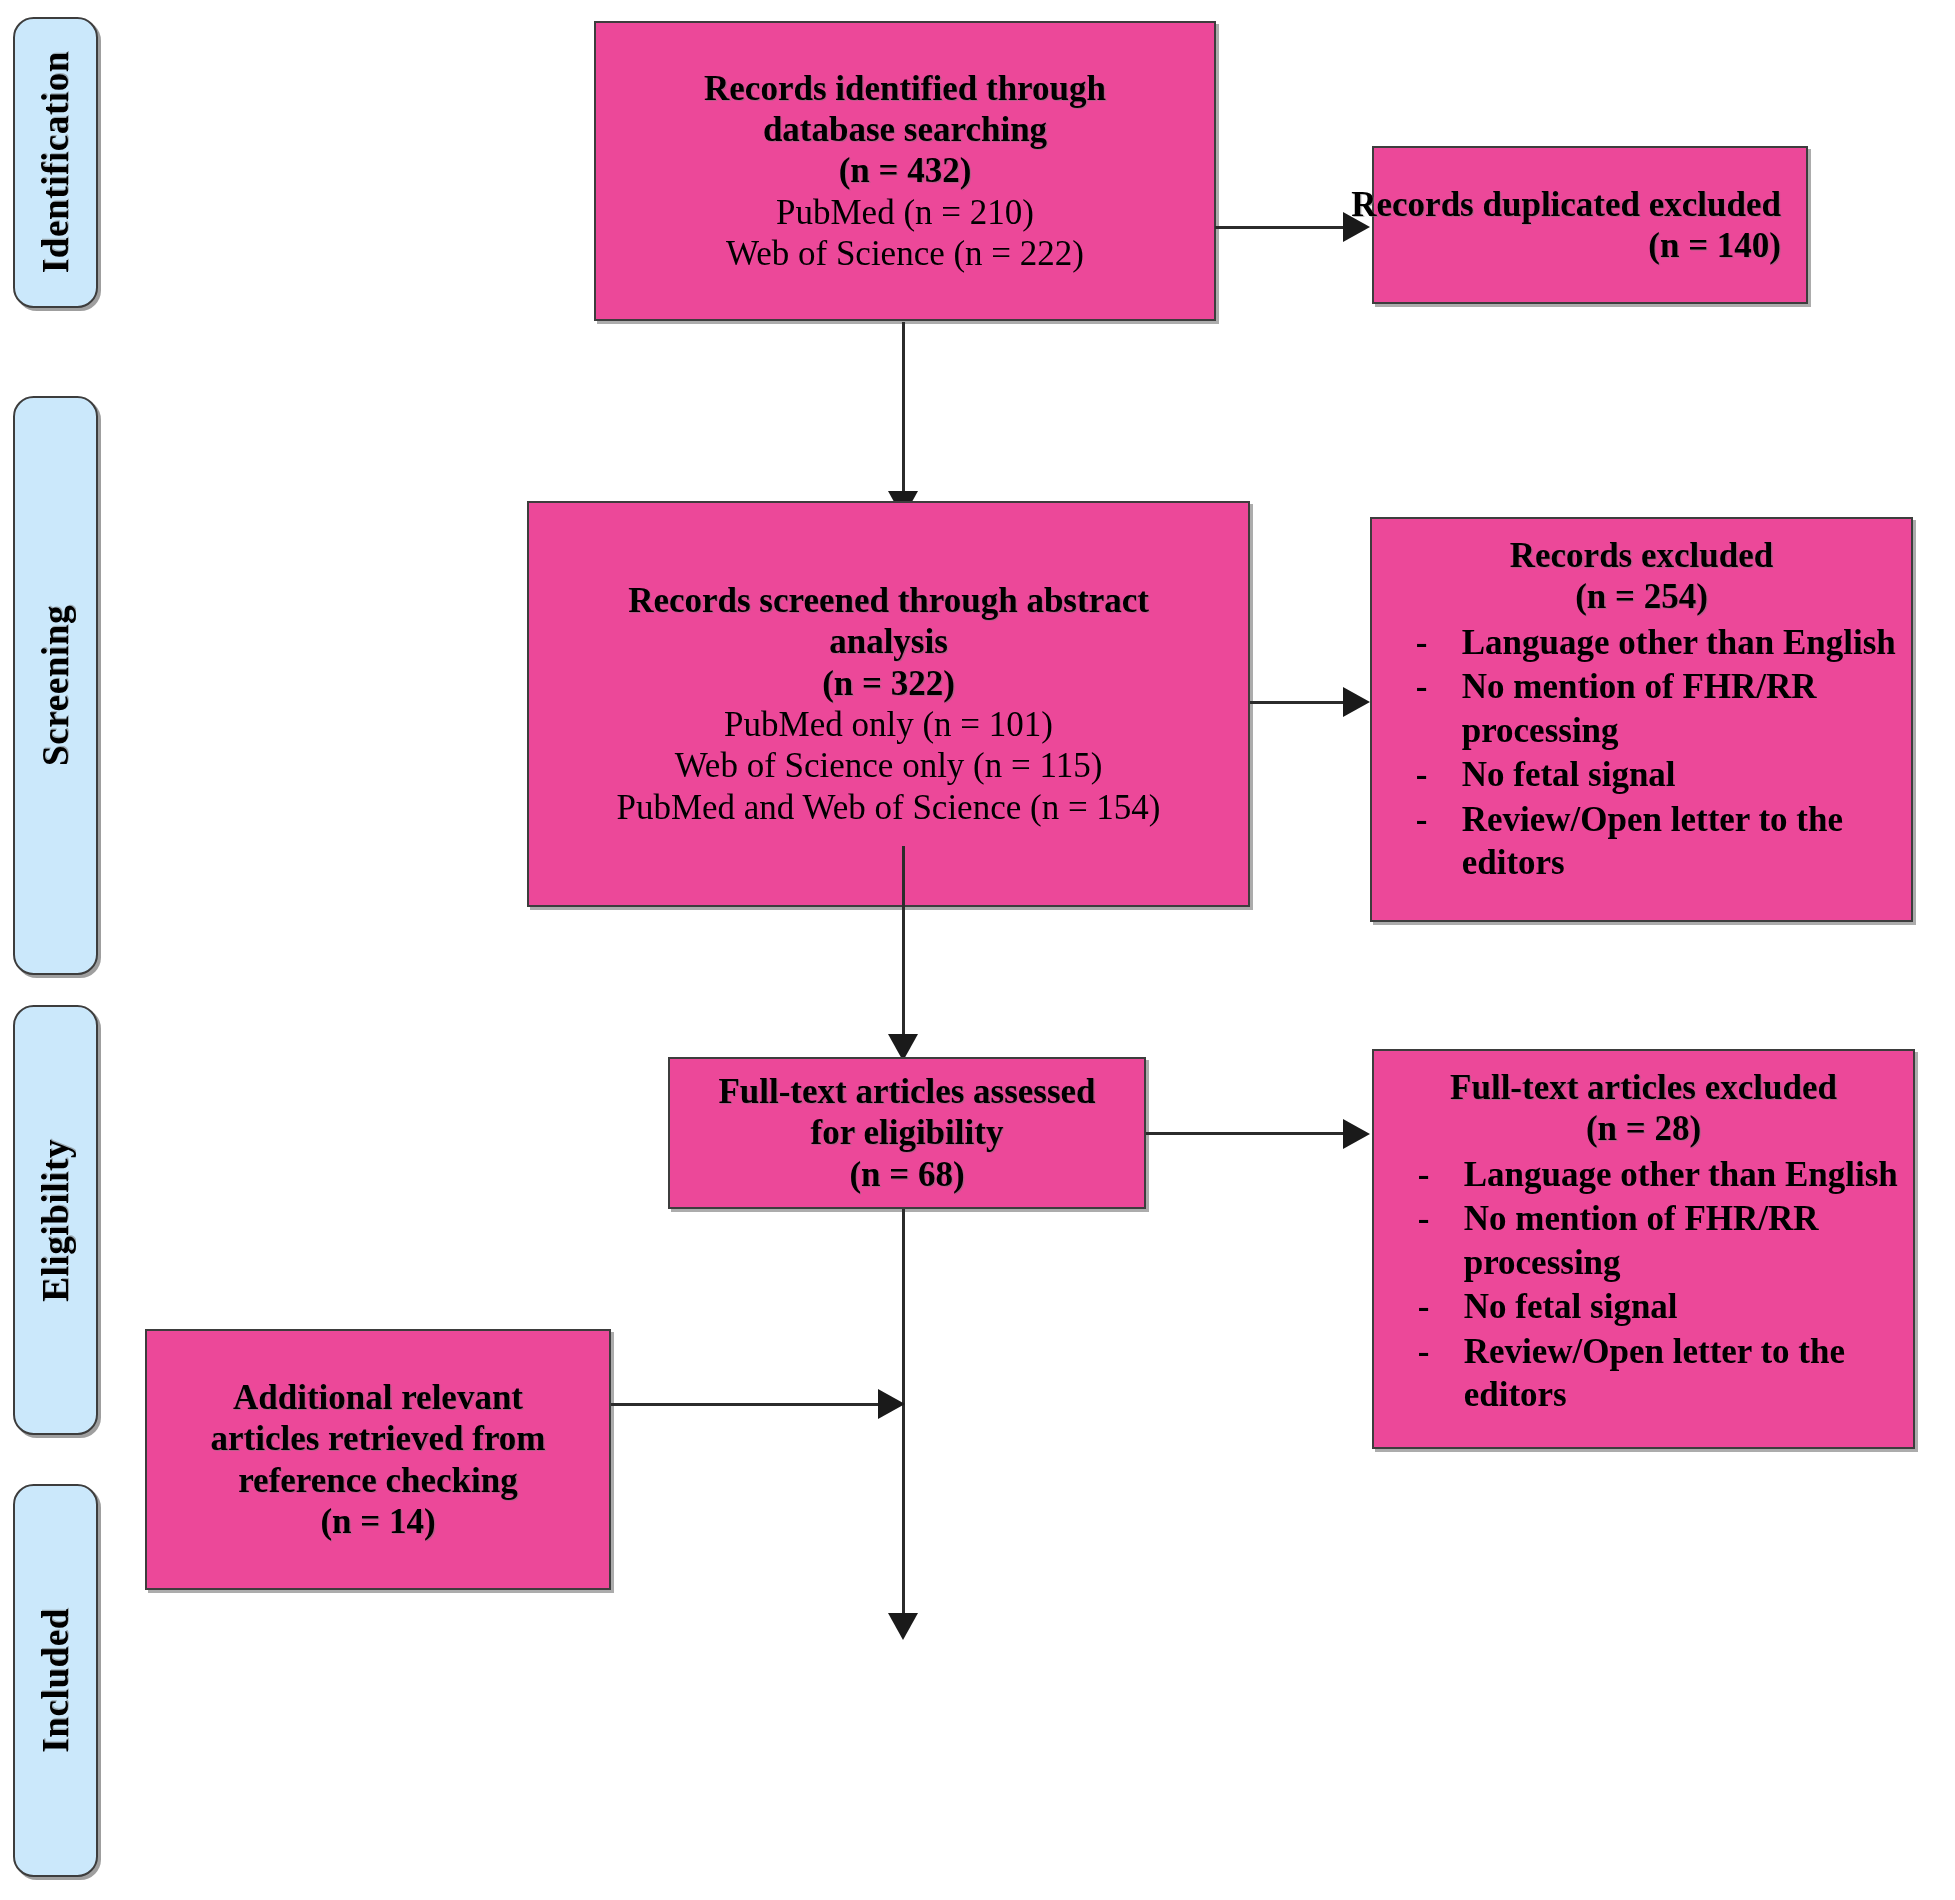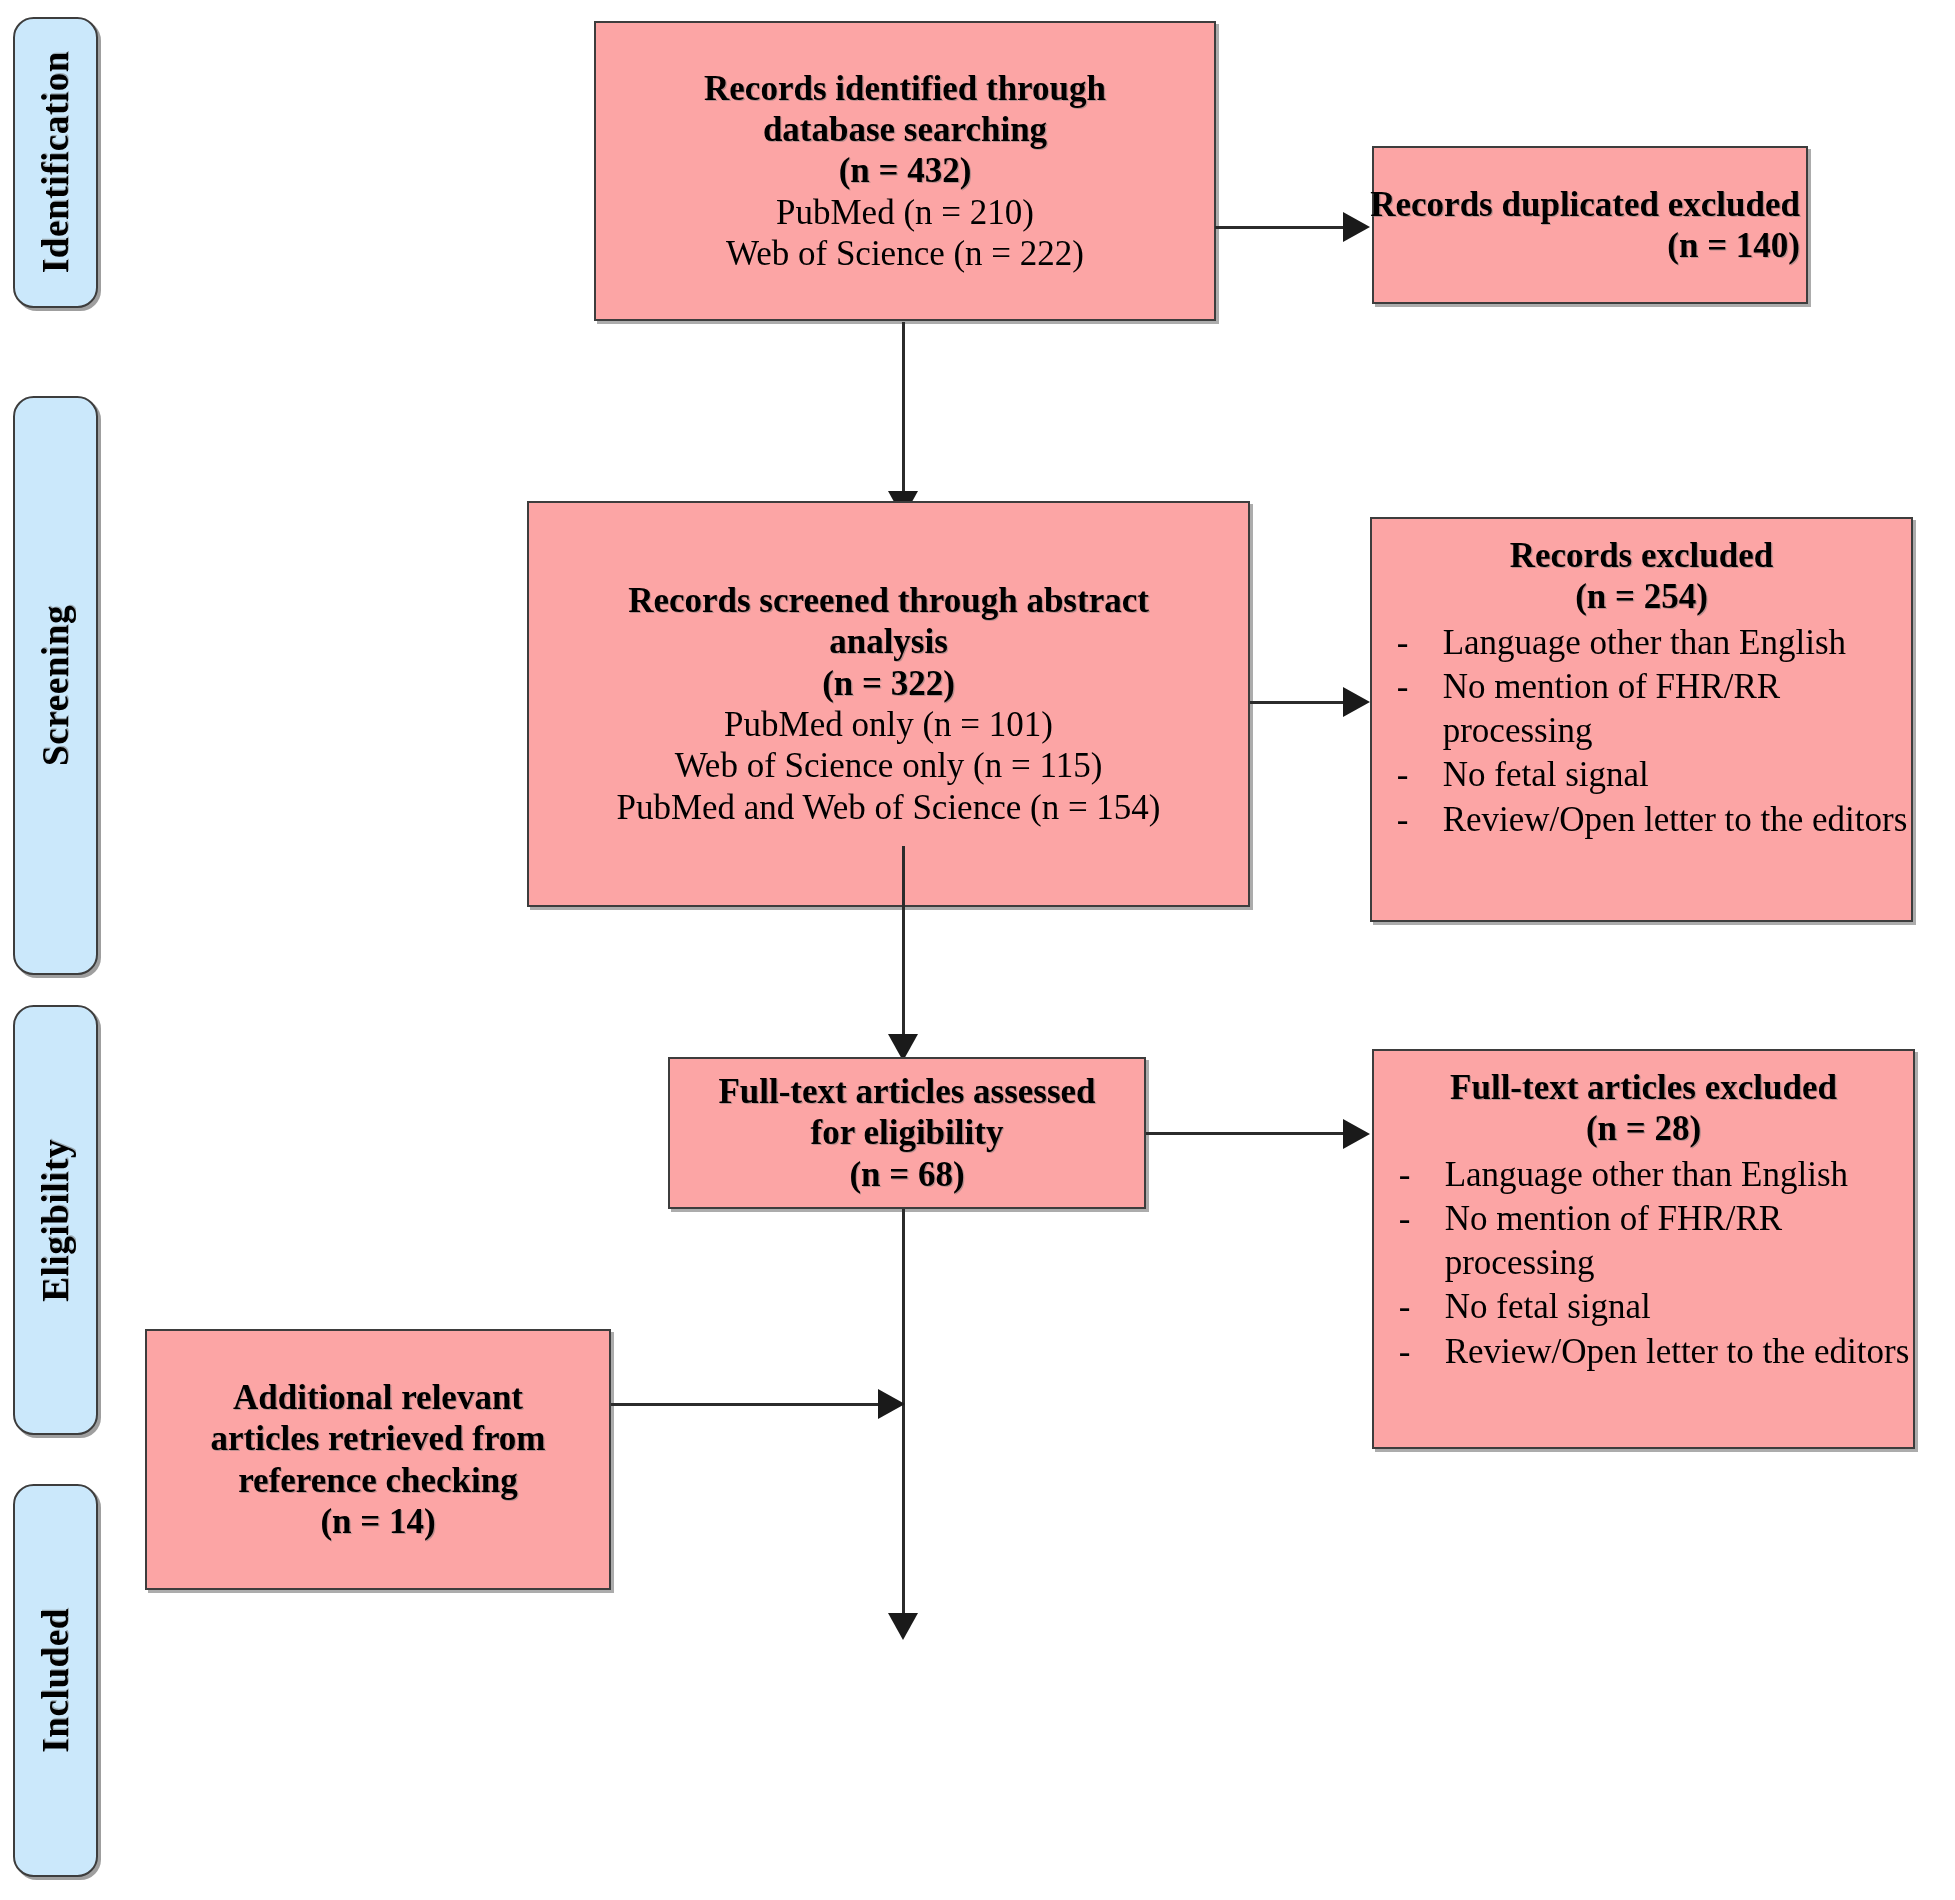--- a/index.html
+++ b/index.html
@@ -36,28 +36,28 @@
     letter-spacing: 0.6px;
     color: #000;
     white-space: nowrap;
     text-shadow: 1.2px 1.2px 0.6px rgba(120,120,120,0.55);
   }
 
   
   .box {
     position: absolute;
     box-sizing: border-box;
-    background: #fca5a5;
+    background: #ec4899;
     border: 2.4px solid #3d3d3d;
     box-shadow: 3px 3px 0 rgba(90,90,90,0.5);
     display: flex;
     flex-direction: column;
     align-items: center;
     justify-content: center;
-    padding: 6px 6px;
+    padding: 6px 25px;
   }
   .box .line {
     font-size: 35px;
     line-height: 1.18;
     color: #000;
     text-align: center;
     white-space: nowrap;
   }
   .box .line.b {
     font-weight: bold;
@@ -80,20 +80,21 @@
     width: 100%;
   }
   .box.listbox li {
     position: relative;
     font-size: 35px;
     line-height: 1.24;
     color: #000;
     padding-left: 52px;
     margin-bottom: 1.2px;
     text-align: left;
+    font-weight: bold;
   }
   .box.listbox li::before {
     content: "-";
     position: absolute;
     left: 6px;
     top: 0;
   }
 
   
   .conn-v {

